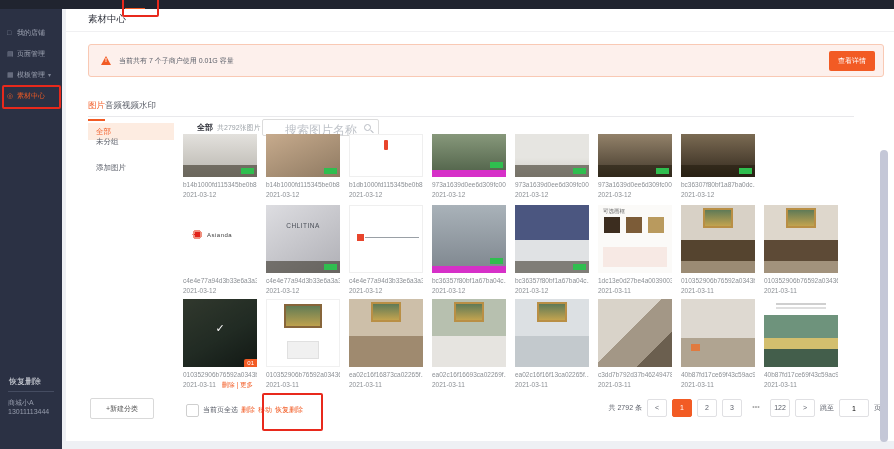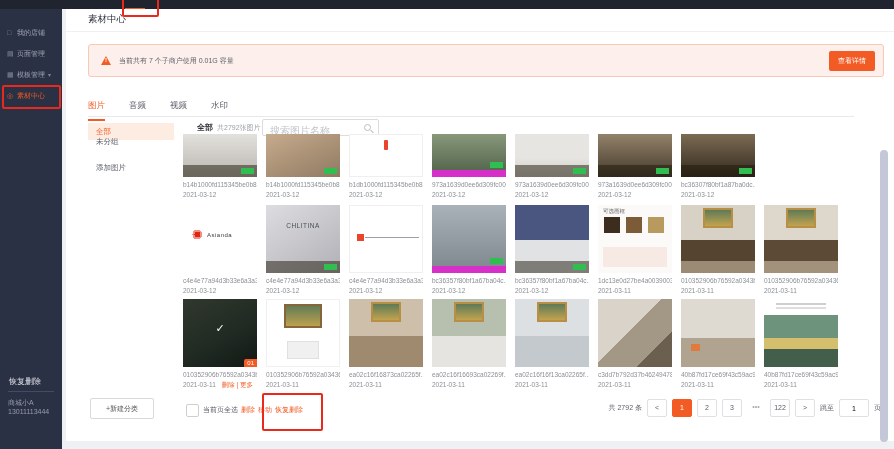--- a/index.html
+++ b/index.html
@@ -34,39 +34,39 @@
   #alert{position:absolute;left:88px;top:44px;width:796px;height:33px;background:#fdf0ec;
          border:1px solid #f9c9b4;border-radius:3px;display:flex;align-items:center;box-sizing:border-box}
   .warn{width:0;height:0;border-left:5px solid transparent;border-right:5px solid transparent;
         border-bottom:9px solid #f25b24;position:relative;margin-left:12px;flex:none}
   .warn::after{content:"!";position:absolute;left:-1px;top:1px;color:#fff;font-size:6px;font-weight:bold}
   #alert-text{margin-left:8px;font-size:7px;color:#5d616b}
   #alert-btn{margin-left:auto;margin-right:8px;background:#f25b24;color:#fff;font-size:7px;
              padding:5px 9px;border-radius:2px;cursor:pointer;flex:none}
 
   
-  .tabs{position:absolute;left:88px;top:100px;display:flex;gap:24px}
+  .tabs{position:absolute;left:88px;top:100px;display:flex;}
   .tab{font-size:8.5px;color:#5a5e68;padding-bottom:7px;cursor:pointer}
   .tab.active{color:#f25b24;border-bottom:2px solid #f25b24}
   #tabline{position:absolute;left:88px;top:116px;width:766px;height:1px;background:#e9e9ec}
 
   
   .cat-active{position:absolute;left:88px;top:123px;width:86px;height:17px;line-height:17px;
               padding-left:8px;box-sizing:border-box;background:#fdece1;color:#f25b24;font-size:7.5px;cursor:pointer}
   .cat{position:absolute;left:96px;font-size:7.5px;color:#5d616b;cursor:pointer}
   #cat2{top:137px}#cat3{top:163px}
   #new-cat{position:absolute;left:90px;top:398px;width:62px;height:19px;line-height:19px;text-align:center;
            border:1px solid #d9d9d9;border-radius:2px;background:#fff;font-size:7px;color:#555;cursor:pointer}
 
   
   #scope{position:absolute;left:197px;top:122px;font-size:8px;font-weight:bold;color:#33353d}
   #count{position:absolute;left:217px;top:123px;font-size:7px;color:#9aa0a6}
   #search{position:absolute;left:262px;top:119px;width:117px;height:17px;border:1px solid #dcdcdc;
           border-radius:2px;background:#fff;box-sizing:border-box}
-  #search input{border:none;outline:none;width:96px;height:15px;margin-left:5px;font-size:10px;color:#555;background:transparent}
+  #search input{border:none;outline:none;width:96px;height:15px;margin-left:20px;font-size:12px;color:#555;background:transparent}
   #search input::placeholder{color:#bfc3c9}
   .mag{position:absolute;right:7px;top:4px;width:5px;height:5px;border:1px solid #b9bdc4;border-radius:50%}
   .mag::after{content:"";position:absolute;left:4.5px;top:5.5px;width:4px;height:1px;background:#b9bdc4;transform:rotate(45deg)}
 
   
   .upload-cell{width:74px;flex:none}
   .upload-card{width:72px;height:40px;border:1px solid #e3e3e3;background:#fff;position:relative;box-sizing:border-box;cursor:pointer}
   .upload-bar{position:absolute;left:50%;top:6px;width:4px;height:10px;margin-left:-2px;background:#f25b24;border-radius:1px}
   .upload-hint{position:absolute;left:0;right:0;top:23px;text-align:center;font-size:6px;color:#8d9095;white-space:nowrap}
   .qmark{display:inline-block;width:7px;height:7px;border:1px solid #b6b9bf;border-radius:50%;font-size:5px;

